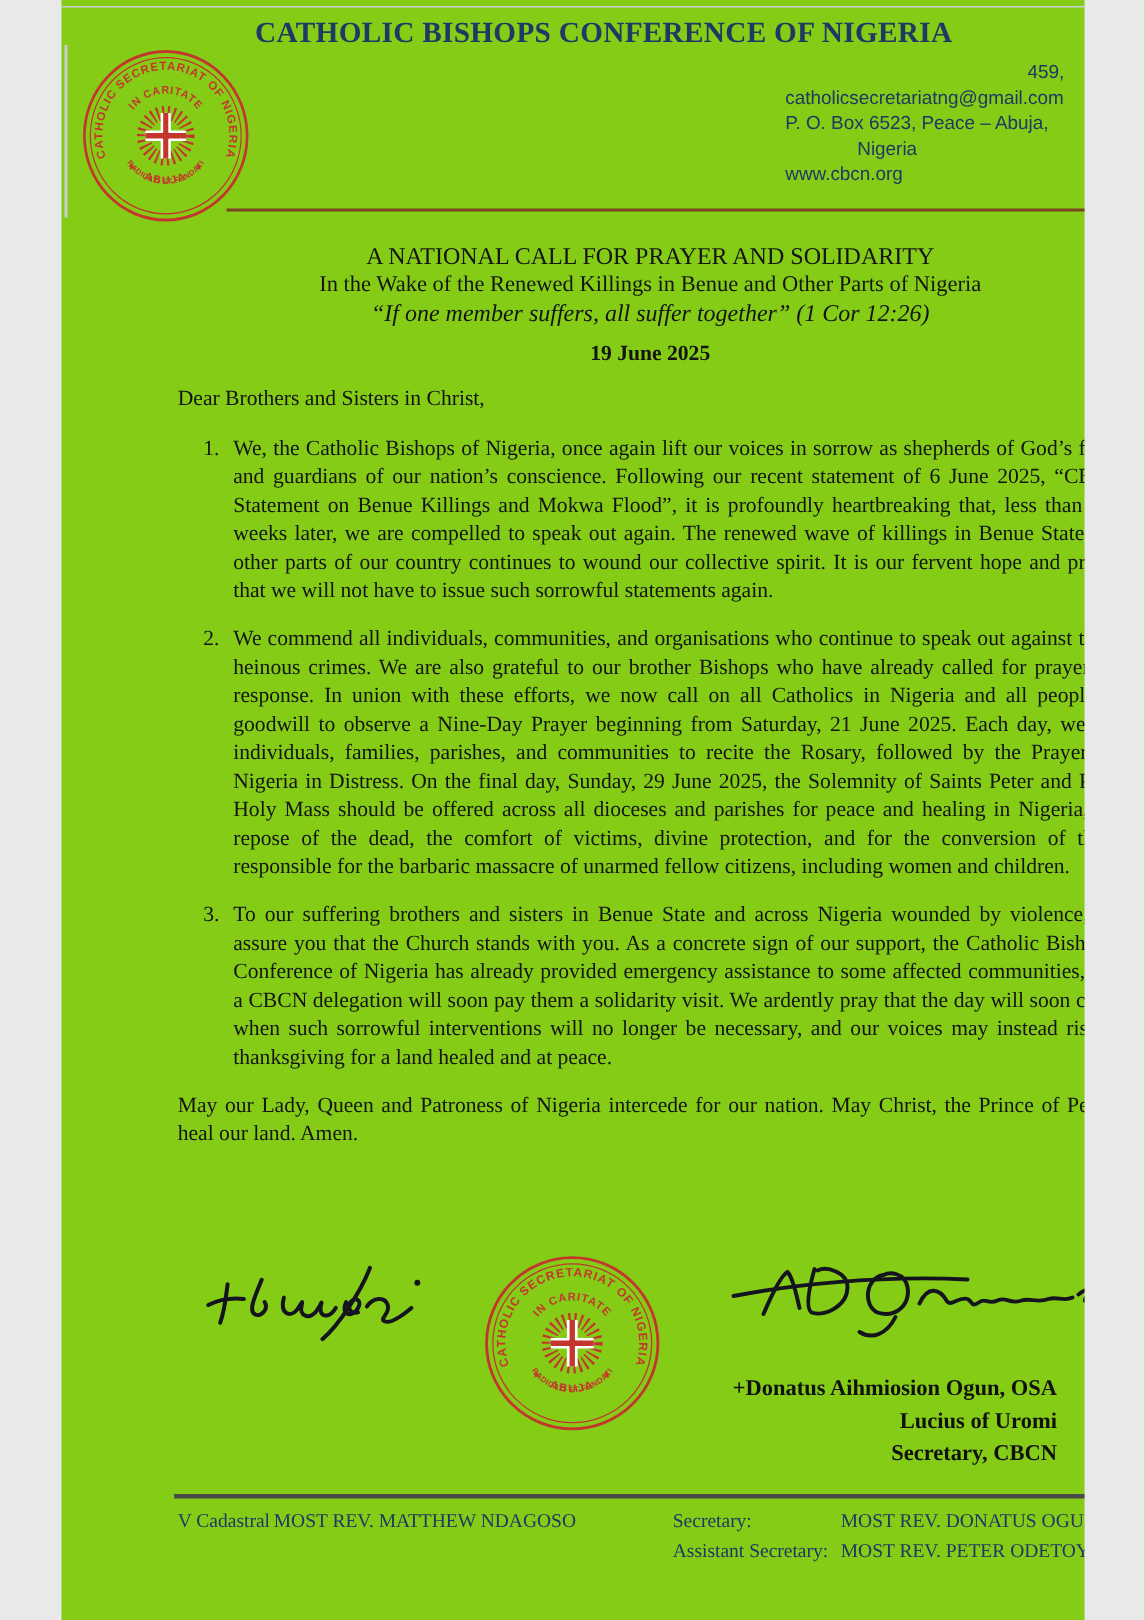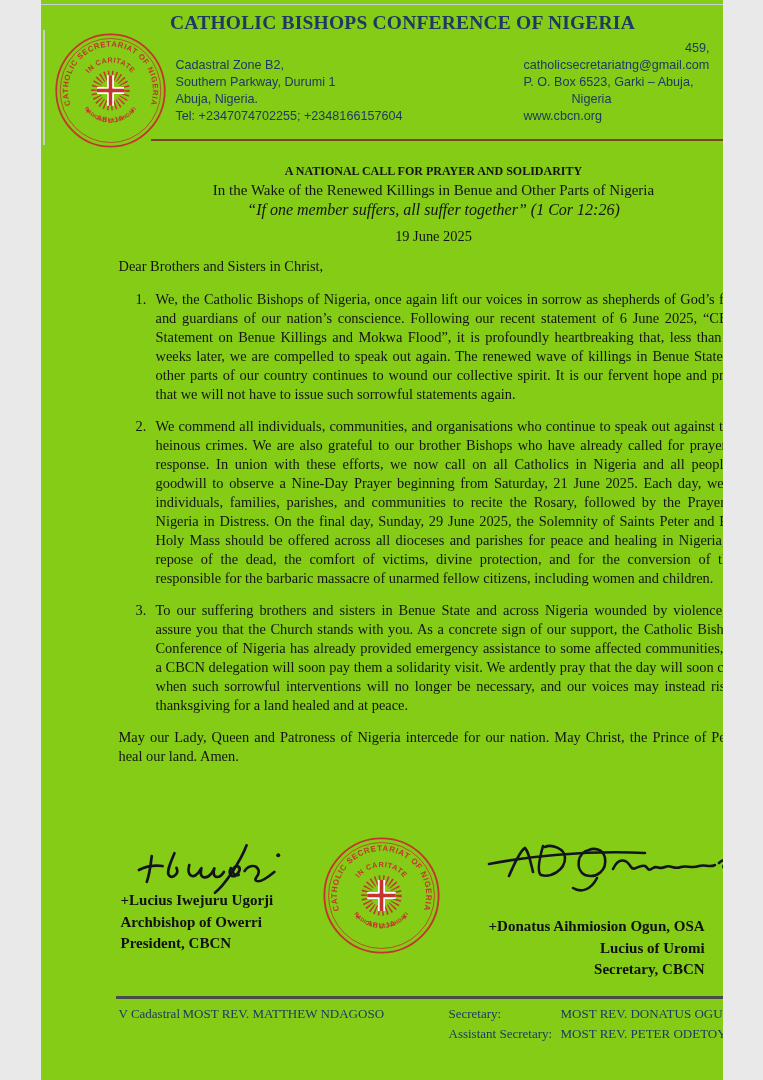--- a/index.html
+++ b/index.html
@@ -23,24 +23,24 @@
   }
   .addr-left{left:135px;top:57px;}
   .addr-right{left:483px;top:40px;width:192px;}
   .addr-right .num{ text-align:right;padding-right:6px;}
   .addr-right .indent{padding-left:48px;}
   .header-rule{position:absolute;left:110px;top:139px;width:635px;height:2px;background:#7B4223;}
 
   
   .flow{position:absolute;left:78px;top:160px;width:630px;font-size:14.4px;line-height:19px;}
   .doc-head{text-align:center;padding-top:2px;}
-  .doc-head .t1{font-weight:bold;font-size:12px;}
+  .doc-head .t1{font-weight:normal;font-size:16px;}
   .doc-head .t2{font-size:15px;}
   .doc-head .t3{font-style:italic;font-size:16px;}
-  .date-line{text-align:center;margin-top:8px;}
+  .date-line{text-align:center;margin-top:8px;font-weight:bold;}
   .to-line{margin-top:11px;}
   .dear-line{margin-top:11px;}
   .num-list{margin-top:14px;}
   .list-item{display:flex;margin-bottom:13px;}
   .list-item .num{width:20px;margin-left:17px;flex:0 0 auto;}
   .list-item .txt{flex:1;text-align:justify;}
   .closing{margin-top:1px;text-align:justify;}
 
   
   .sig-left-svg{position:absolute;left:88px;top:842px;}
@@ -84,31 +84,25 @@
     <text font-family="Liberation Sans,sans-serif" font-size="9" font-weight="bold" letter-spacing=".5" fill="#C4362D"><textPath href="#a-rad" startOffset="50%" text-anchor="middle">RADICATI ET FUNDATI</textPath></text>
     <text font-family="Liberation Sans,sans-serif" font-size="12.5" font-weight="bold" letter-spacing="2" fill="#C4362D"><textPath href="#a-abj" startOffset="50%" text-anchor="middle">ABUJA</textPath></text>
     <text x="55" y="139" font-size="11" fill="#C4362D">★</text>
     <text x="134" y="139" font-size="11" fill="#C4362D">★</text>
     <circle cx="100" cy="100" r="26" fill="none" stroke="#C4362D" stroke-width="16" stroke-dasharray="2.2 4"></circle>
     <path d="M100 74 v52 M76 100 h48" stroke="#ffffff" stroke-width="12" fill="none"></path>
     <path d="M100 74 v52 M76 100 h48" stroke="#C4362D" stroke-width="6" fill="none"></path>
     <circle cx="100" cy="100" r="4.5" fill="#C4362D"></circle>
   </svg>
 
-  <div class="addr addr-left">
-    <div>Cadastral Zone B2,</div>
-    <div>Southern Parkway, Durumi 1</div>
-    <div>Abuja, Nigeria.</div>
-    <div>Tel: +2347074702255; +2348166157604</div>
-  </div>
 
   <div class="addr addr-right">
     <div class="num">459,</div>
     <div>catholicsecretariatng@gmail.com</div>
-    <div>P. O. Box 6523, Garki – Abuja,</div>
+    <div>P. O. Box 6523, Peace – Abuja,</div>
     <div class="indent">Nigeria</div>
     <div>www.cbcn.org</div>
   </div>
 
   <div class="header-rule"></div>
 
   <div class="flow">
     <div class="doc-head">
       <div class="t1">A NATIONAL CALL FOR PRAYER AND SOLIDARITY</div>
       <div class="t2">In the Wake of the Renewed Killings in Benue and Other Parts of Nigeria</div>
@@ -172,25 +166,20 @@
     <text font-family="Liberation Sans,sans-serif" font-size="9" font-weight="bold" letter-spacing=".5" fill="#C4362D"><textPath href="#b-rad" startOffset="50%" text-anchor="middle">RADICATI ET FUNDATI</textPath></text>
     <text font-family="Liberation Sans,sans-serif" font-size="12.5" font-weight="bold" letter-spacing="2" fill="#C4362D"><textPath href="#b-abj" startOffset="50%" text-anchor="middle">ABUJA</textPath></text>
     <text x="55" y="139" font-size="11" fill="#C4362D">★</text>
     <text x="134" y="139" font-size="11" fill="#C4362D">★</text>
     <circle cx="100" cy="100" r="26" fill="none" stroke="#C4362D" stroke-width="16" stroke-dasharray="2.2 4"></circle>
     <path d="M100 74 v52 M76 100 h48" stroke="#ffffff" stroke-width="12" fill="none"></path>
     <path d="M100 74 v52 M76 100 h48" stroke="#C4362D" stroke-width="6" fill="none"></path>
     <circle cx="100" cy="100" r="4.5" fill="#C4362D"></circle>
   </svg>
 
-  <div class="sig-block sig-block-left">
-    <div>+Lucius Iwejuru Ugorji</div>
-    <div>Archbishop of Owerri</div>
-    <div>President, CBCN</div>
-  </div>
 
   <div class="sig-block sig-block-right">
     <div>+Donatus Aihmiosion Ogun, OSA</div>
     <div>Lucius of Uromi</div>
     <div>Secretary, CBCN</div>
   </div>
 
   <div class="footer-rule"></div>
   <div class="footer">
     <div class="col-left">

